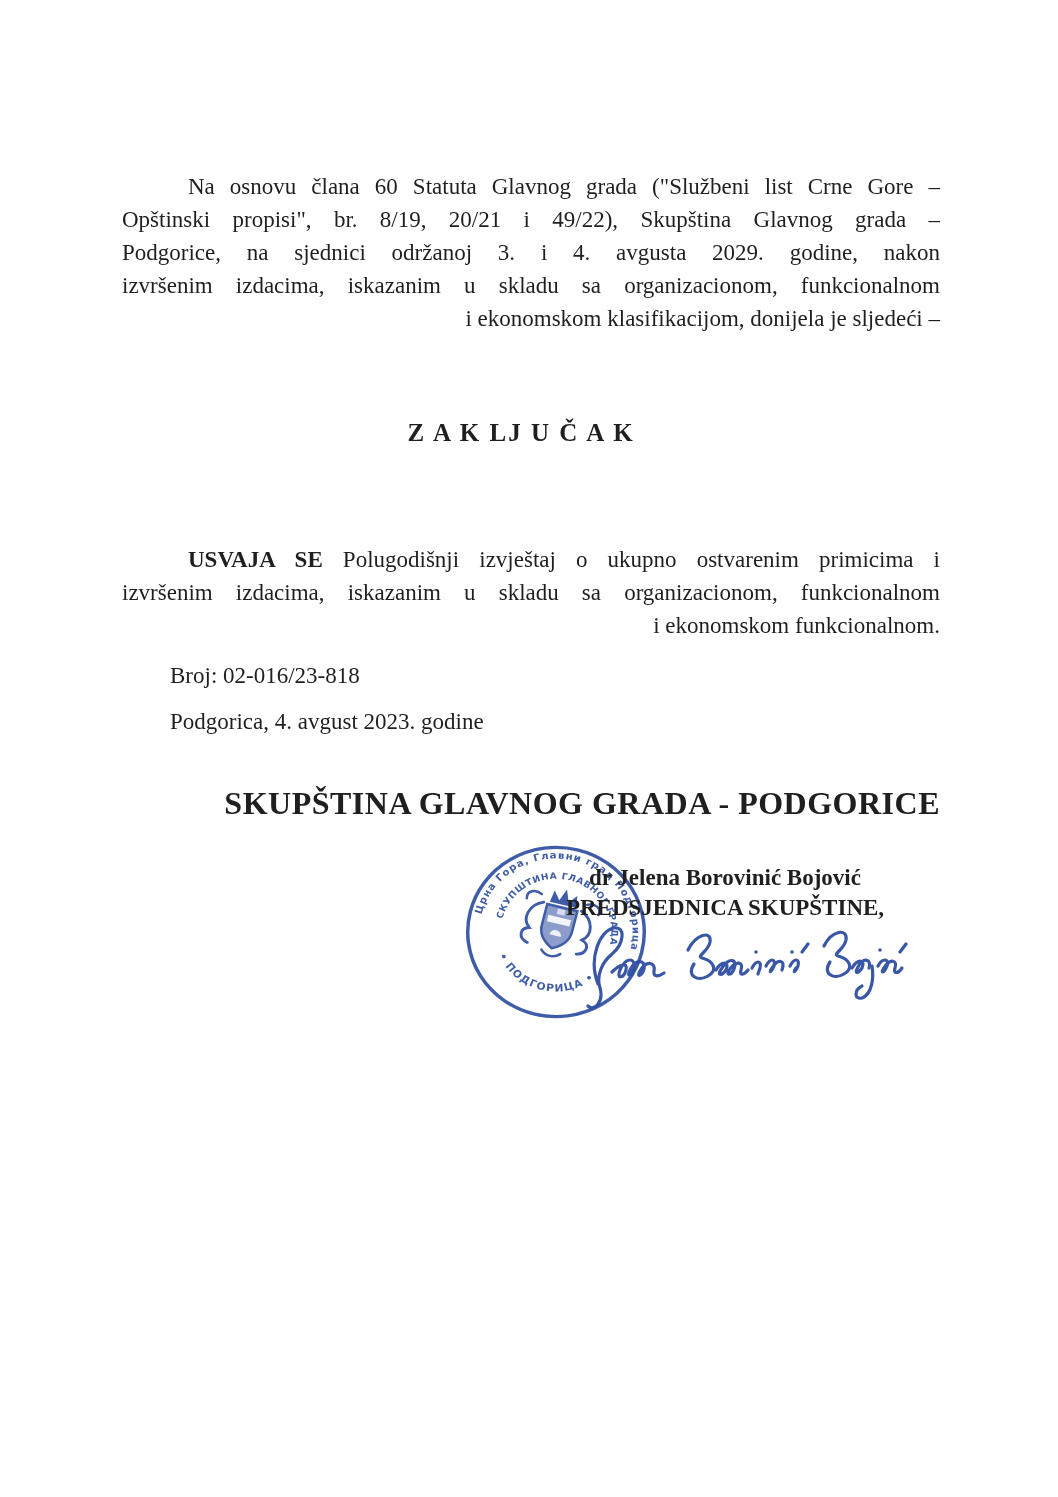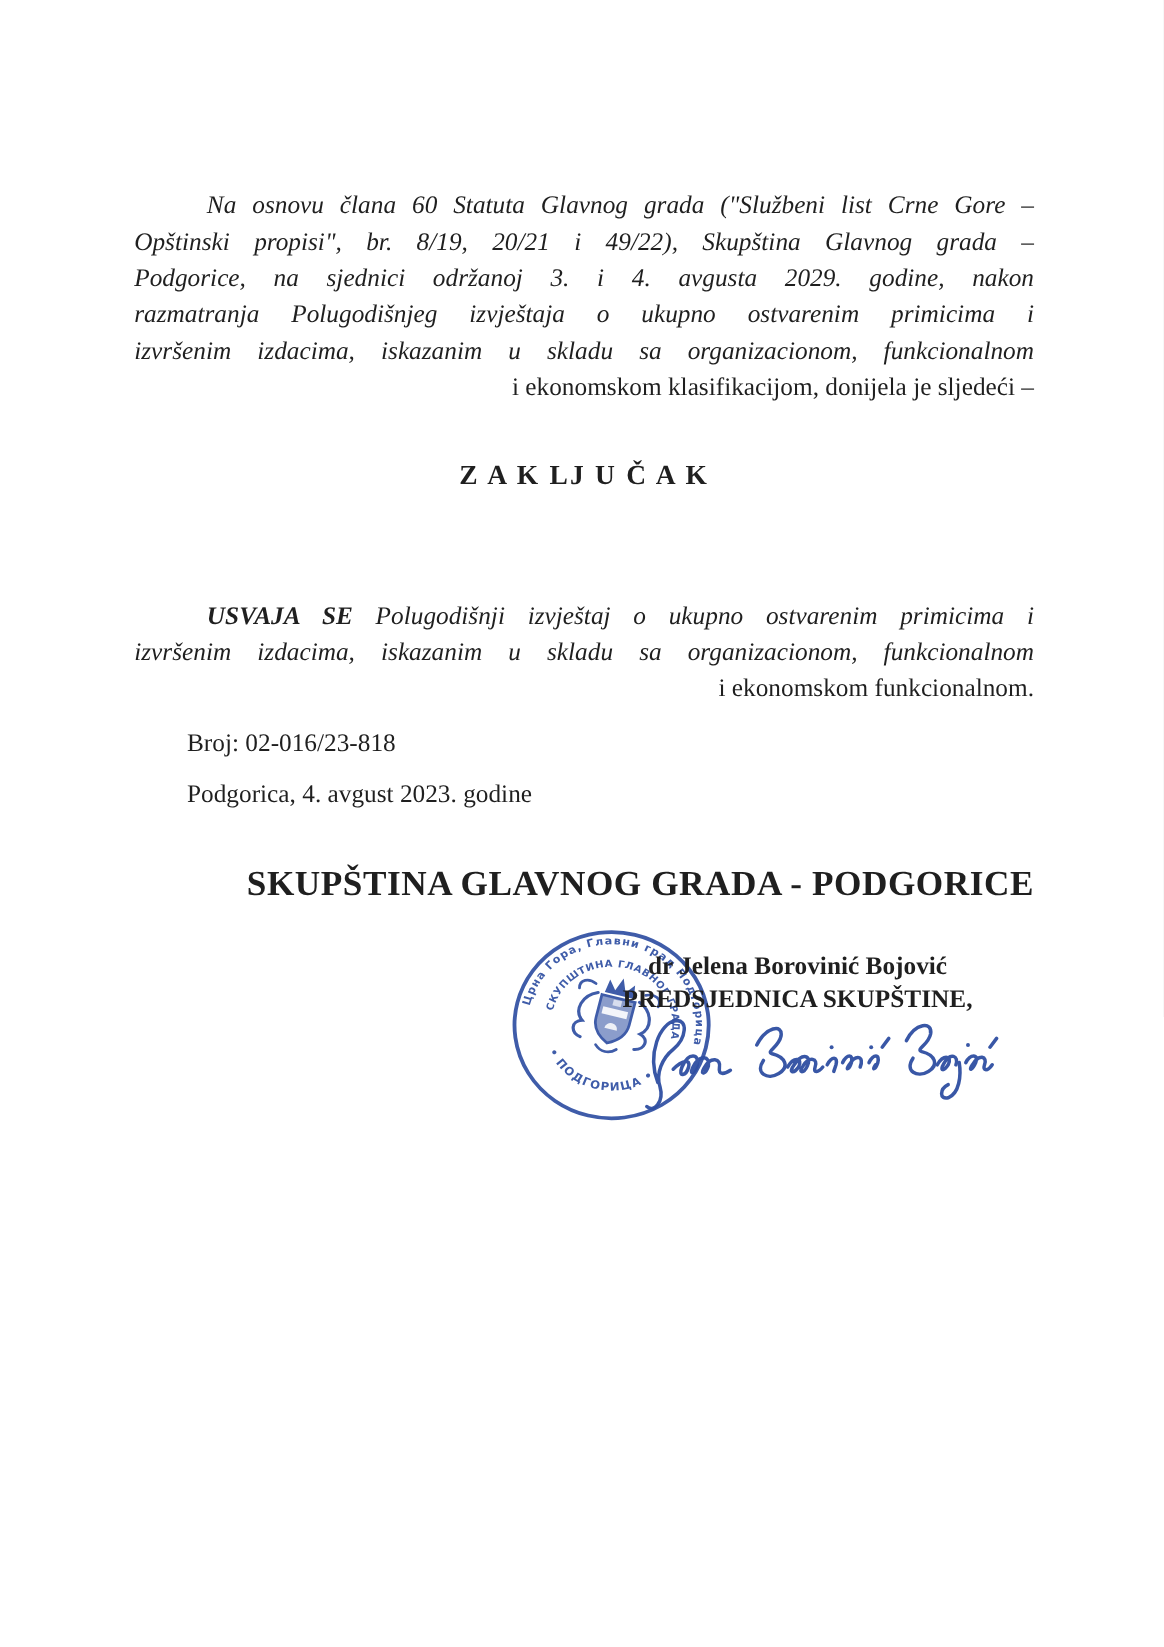--- a/index.html
+++ b/index.html
@@ -13,25 +13,25 @@
     color:#1f1f1f;
   }
   .abs{position:absolute;}
   .textblock{left:122px;width:818px;}
   .line{
     font-size:23px;
     line-height:33px;
     white-space:normal;
     text-align:right;
   }
-  .just{text-align:justify;text-align-last:justify;font-style:italic;}
+  .just{text-align:justify;text-align-last:justify;}
   .indent{text-indent:66px;}
   .b{font-weight:bold;}
   .heading{
-    left:122px;width:818px;
+    left:112px;width:818px;
     text-align:center;
     font-size:25px;
     font-weight:bold;
     letter-spacing:2px;
   }
   .meta{left:122px;font-size:23px;margin-left:48px;}
   .org{
     left:122px;width:818px;
     text-align:right;
     font-weight:bold;
@@ -55,21 +55,20 @@
 </style>
 </head>
 <body>
 
 <div class="page">
 
   <div class="abs textblock" style="top:170px;">
     <div class="line just indent">Na osnovu člana 60 Statuta Glavnog grada ("Službeni list Crne Gore –</div>
     <div class="line just">Opštinski propisi", br. 8/19, 20/21 i 49/22), Skupština Glavnog grada –</div>
     <div class="line just">Podgorice, na sjednici održanoj 3. i 4. avgusta 2029. godine, nakon</div>
-    <div class="line just">razmatranja Polugodišnjeg izvještaja o ukupno ostvarenim primicima i</div>
     <div class="line just">izvršenim izdacima, iskazanim u skladu sa organizacionom, funkcionalnom</div>
     <div class="line">i ekonomskom klasifikacijom, donijela je sljedeći –</div>
   </div>
 
   <div class="abs heading" style="top:419px;">Z A K LJ U Č A K</div>
 
   <div class="abs textblock" style="top:511px;margin-top:32px;">
     <div class="line just indent"><span class="b">USVAJA SE</span><span> Polugodišnji izvještaj  o ukupno ostvarenim primicima i</span></div>
     <div class="line just">izvršenim izdacima, iskazanim u skladu sa organizacionom, funkcionalnom</div>
     <div class="line">i ekonomskom funkcionalnom.</div>

